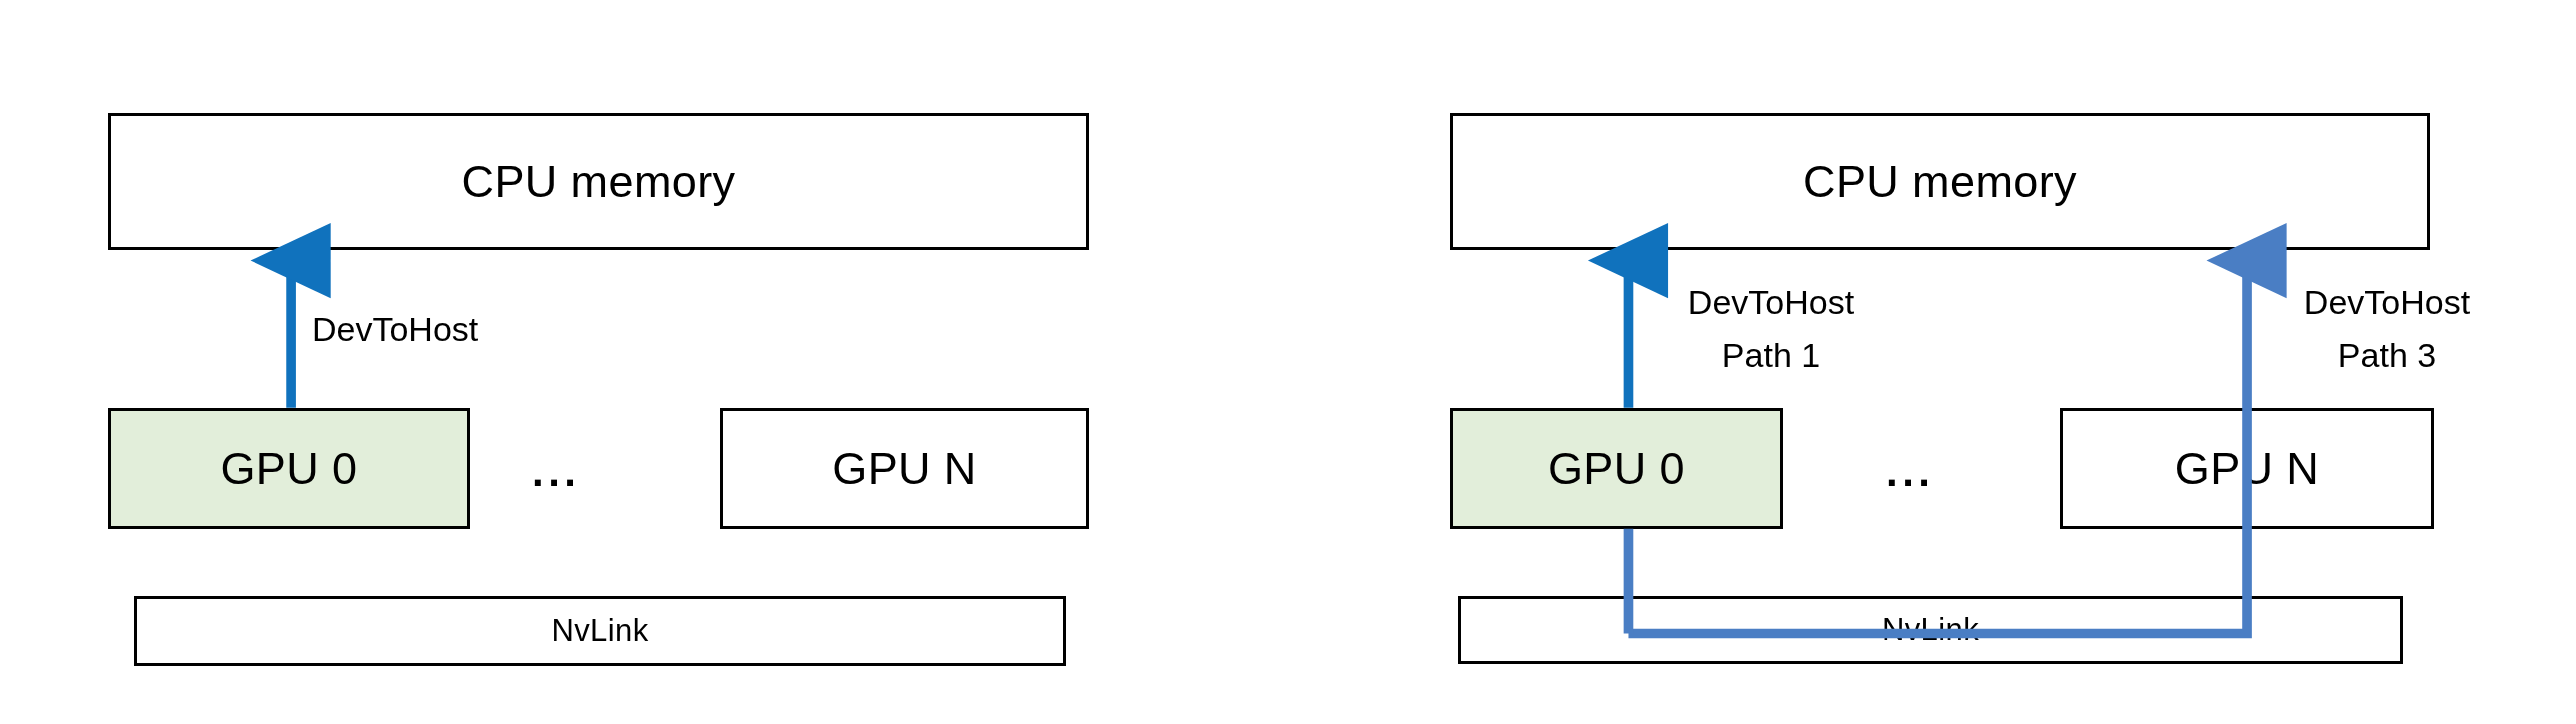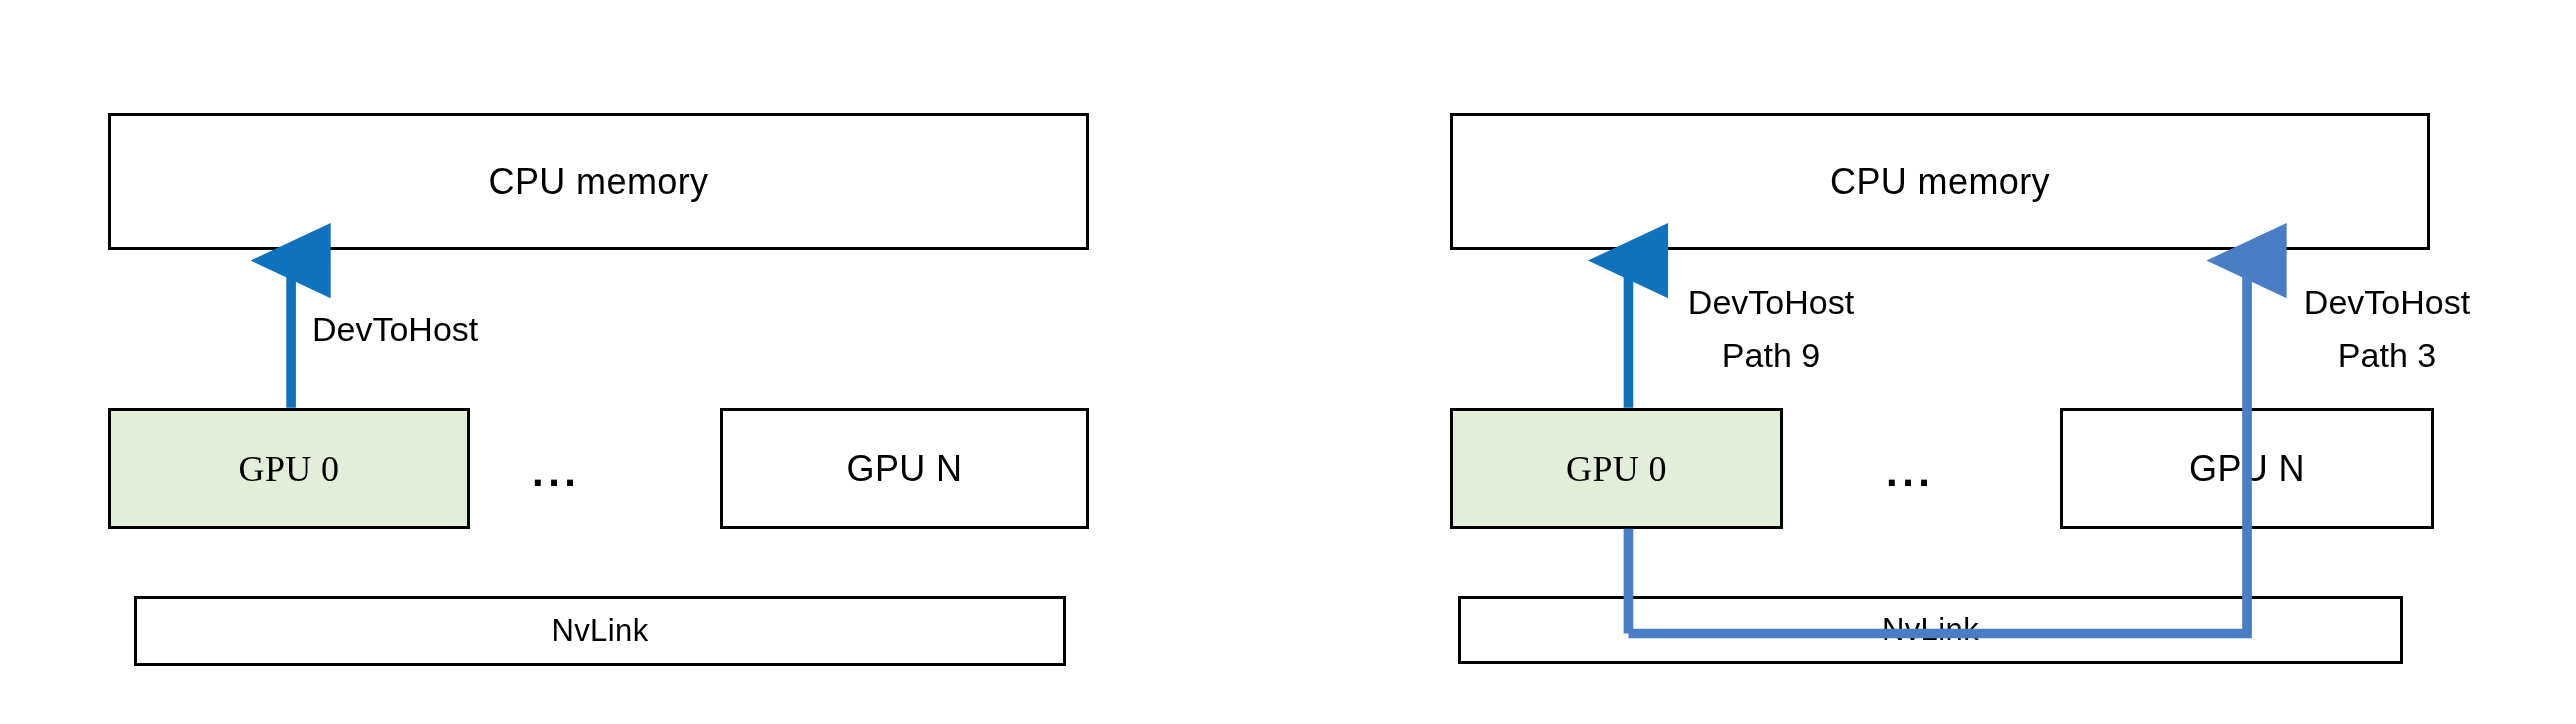--- a/index.html
+++ b/index.html
@@ -21,28 +21,27 @@
   
   .box {
     position: absolute;
     box-sizing: border-box;
     border: 3.7px solid #000000;
     background: #ffffff;
     display: flex;
     align-items: center;
     justify-content: center;
     color: #000000;
-    font-size: 36px;
+    font-size: 45px;
     font-weight: 400;
     letter-spacing: 0.4px;
     white-space: nowrap;
   }
   .box.green {
     background: #e2eeda;
-    font-family: Liberation Serif, serif;
   }
 
   
   .label {
     position: absolute;
     color: #000000;
     font-size: 34px;
     line-height: 42px;
     white-space: nowrap;
   }
@@ -119,21 +118,21 @@
 
   <div class="box" style="left:2060px; top:408px; width:374px; height:121px;">
     <span>GPU N</span>
   </div>
 
   <div class="box" style="left:1458px; top:596px; width:945px; height:68px; font-size:31px;">
     <span>NvLink</span>
   </div>
 
   <div class="label center" style="left:1645px; top:281px; width:252px;">DevToHost</div>
-  <div class="label center" style="left:1645px; top:334px; width:252px;">Path 9</div>
+  <div class="label center" style="left:1645px; top:334px; width:252px;">Path 1</div>
 
   <div class="label center" style="left:2261px; top:281px; width:252px;">DevToHost</div>
   <div class="label center" style="left:2261px; top:334px; width:252px;">Path 3</div>
 
   <svg class="conn-svg" viewBox="0 0 3469 976">
     <defs>
       <marker id="arrowhead-dark" markerWidth="9" markerHeight="9" refX="4.2" refY="4.5" orient="auto" markerUnits="strokeWidth">
         <path d="M0.4,8.6 L4.3,0.3 L8.2,8.6 Z" fill="#1072bd"></path>
       </marker>
       <marker id="arrowhead-route" markerWidth="9" markerHeight="9" refX="4.2" refY="4.5" orient="auto" markerUnits="strokeWidth">

